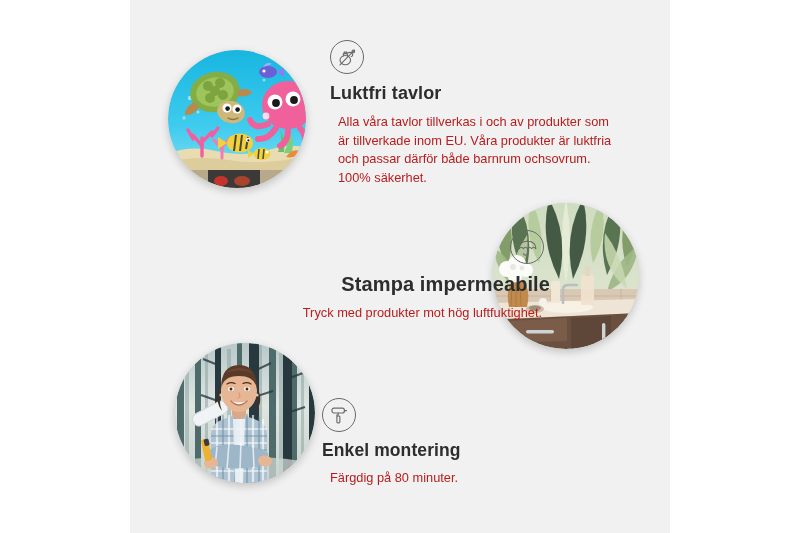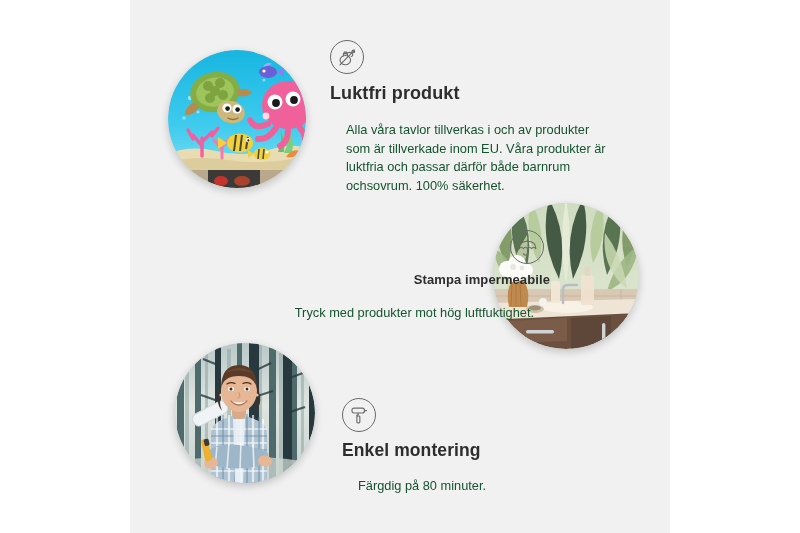--- a/index.html
+++ b/index.html
@@ -44,23 +44,23 @@
   .feature-title {
     font-size: 17.5px;
     font-weight: bold;
     color: #2d2d2d;
     letter-spacing: 0.1px;
     margin: 0 0 4px 0;
     line-height: 1.2;
   }
   .feature-body {
     font-size: 12.8px;
-    color: #14532d;
+    color: #b91c1c;
     line-height: 1.48;
-    margin: 16px;
+    margin: 8px;
   }
 
   
   .icon-circle {
     width: 34px;
     height: 34px;
     border: 1.4px solid #6a6a6a;
     border-radius: 50%;
     display: flex;
     align-items: center;
@@ -76,25 +76,25 @@
 
   
   #block2 {
     left: 80px; top: 230px; width: 340px;
     text-align: right;
     display: flex;
     flex-direction: column;
     align-items: flex-end;
   }
   #block2 .icon-circle { margin-bottom: 8px; margin-right: 6px; }
-  #block2 .feature-title { font-size: 13px; }
+  #block2 .feature-title { font-size: 20px; }
   #block2 .feature-body { font-size: 12.8px; }
 
   
-  #block3 { left: 212px; top: 398px; width: 300px; }
+  #block3 { left: 192px; top: 398px; width: 300px; }
   #block3 .icon-circle { margin-bottom: 8px; }
   #block3 .feature-title { font-size: 17.5px; }
 
   
   .photo {
     position: absolute;
     border-radius: 50%;
     overflow: hidden;
     box-shadow: 0 3px 9px rgba(0,0,0,0.20);
     background: #cfd6d9;
@@ -445,21 +445,21 @@
         <svg width="21" height="21" viewBox="0 0 24 24" fill="none" stroke="#6a6a6a" stroke-width="1.3" stroke-linecap="round" stroke-linejoin="round">
           <ellipse cx="9.5" cy="15" rx="6" ry="5.3"></ellipse>
           <path d="M7.3 10.2 L7.3 7.6 L12 7.6 L12 10.4"></path>
           <path d="M8.2 7.6 L8.2 5.8 L11.1 5.8 L11.1 7.6"></path>
           <path d="M12.2 6.6 q4 -1.4 5.4 1.2 q1.1 2.1 -1.3 3"></path>
           <circle cx="18.6" cy="5.1" r="1.5"></circle>
           <path d="M3.4 20.4 L20 3.6"></path>
         </svg>
       </div>
       <div class="feature-text" style="position:static;">
-        <div class="feature-title">Luktfri produkt</div>
+        <div class="feature-title">Luktfri tavlor</div>
         <div class="feature-body">Alla våra tavlor tillverkas i och av produkter som är tillverkade inom EU. Våra produkter är luktfria och passar därför både barnrum ochsovrum. 100% säkerhet.</div>
       </div>
     </div>
 
     <div class="feature" id="block2">
       <div class="icon-circle">
         <svg width="21" height="21" viewBox="0 0 24 24" fill="none" stroke="#6a6a6a" stroke-width="1.3" stroke-linecap="round" stroke-linejoin="round">
           <path d="M2.6 13.2 q0 -8.4 9.4 -8.4 q9.4 0 9.4 8.4"></path>
           <path d="M2.6 13.2 q2.3 -3.1 4.7 0 q2.3 -3.1 4.7 0 q2.3 -3.1 4.7 0 q2.3 -3.1 4.7 0"></path>
           <path d="M12 4.8 L12 3.1"></path>

